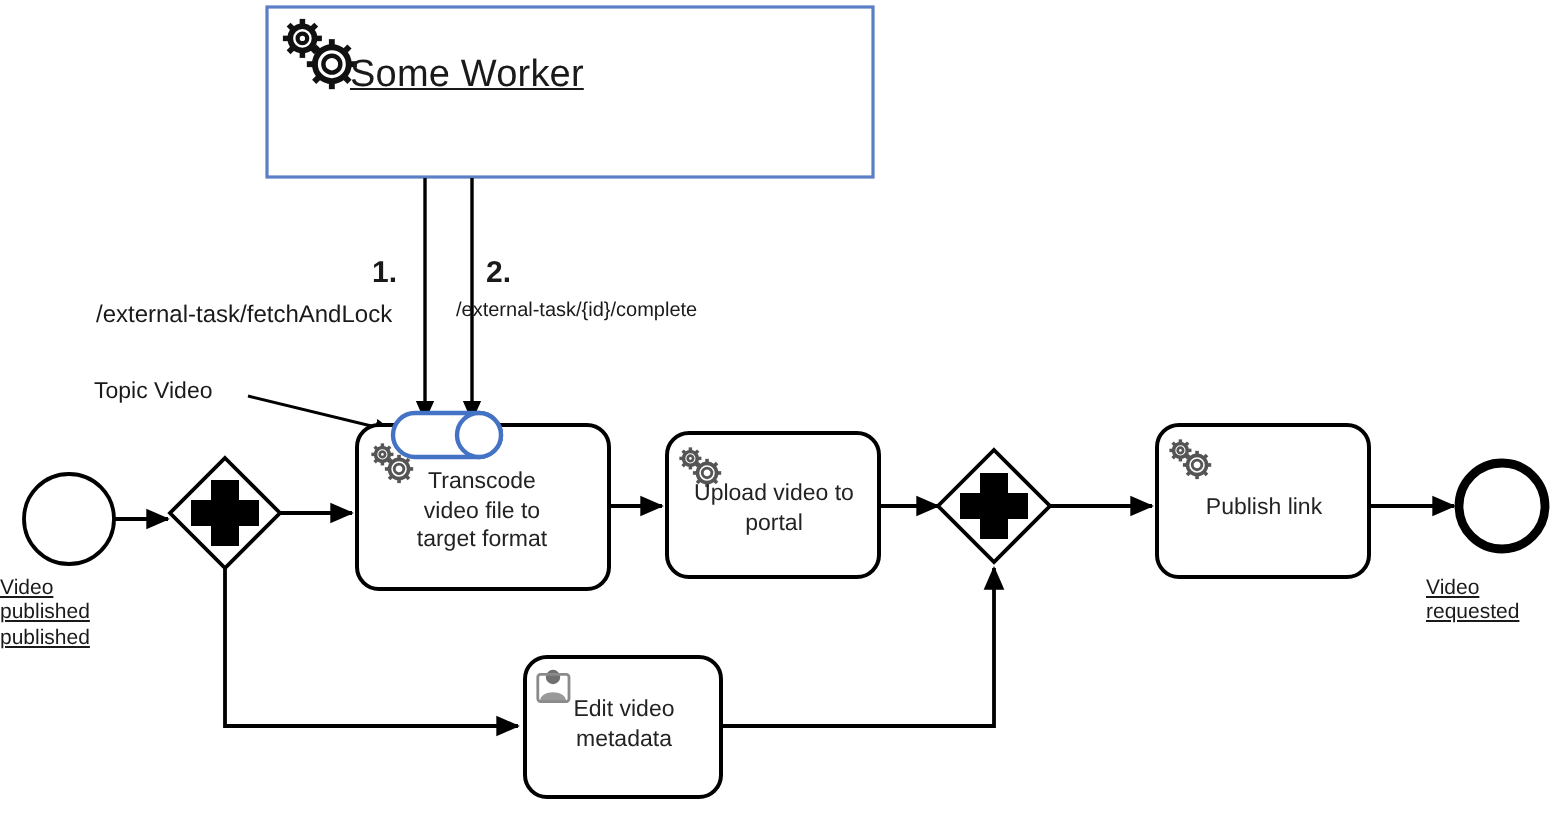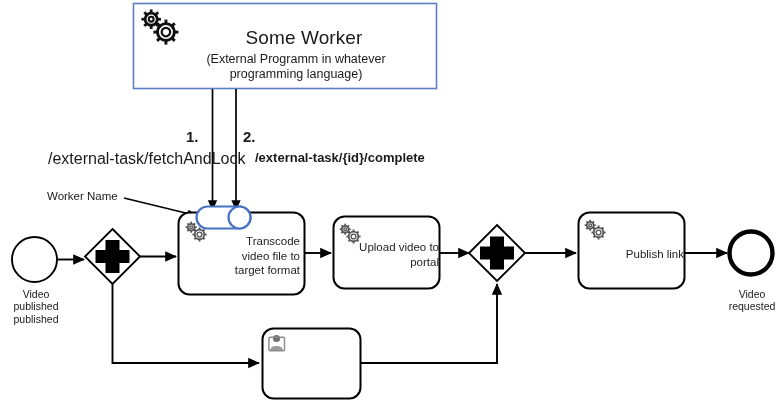--- a/index.html
+++ b/index.html
@@ -25,53 +25,53 @@
     top: 0;
     width: 783px;
     height: 411px;
   }
   .lbl {
     position: absolute;
     color: #1a1a1a;
     line-height: 1.18;
     white-space: pre;
   }
-  .ctr { text-align: center; }
+  .ctr { text-align: left; text-decoration: underline; }
 
   
   #worker-title {
     left: 175px; top: 27px; width: 258px;
     font-size: 19px;
     letter-spacing: 0.1px;
   }
   #worker-subtitle {
     left: 160px; top: 52px; width: 272px;
     font-size: 12.5px;
   }
 
   
   #step1-number { left: 186px; top: 128px; font-size: 15px; font-weight: bold; }
   #step2-number { left: 243px; top: 128px; font-size: 15px; font-weight: bold; }
-  #step1-path   { left: 48px;  top: 150px; font-size: 16px; text-align: center; }
-  #step2-path   { left: 255px; top: 150px; font-size: 13px; font-weight: bold; }
+  #step1-path   { left: 48px;  top: 150px; font-size: 12px; text-align: center; }
+  #step2-path   { left: 228px; top: 150px; font-size: 10px; }
 
   
   #topic-name-label { left: 47px; top: 190px; font-size: 11.5px; }
 
   
   #start-event-label { left: 0px;   top: 288px; width: 72px; font-size: 10.5px; }
   #end-event-label   { left: 713px; top: 288px; width: 78px; font-size: 10.5px; }
 
   
   .task-label {
     position: absolute;
     color: #232323;
     font-size: 11.5px;
     line-height: 1.28;
-    text-align: right;
+    text-align: center;
     white-space: pre-line;
   }
   #task-transcode-label { left: 182px; top: 234px; width: 118px; }
   #task-upload-label    { left: 335px; top: 240px; width: 104px; }
   #task-publish-label   { left: 580px; top: 247px; width: 104px; }
   #task-edit-label      { left: 266px; top: 348px; width: 92px; }
 </style>
 </head>
 <body>
 
@@ -262,34 +262,35 @@
     <g transform="translate(268,333)" fill="none" stroke="#8a8a8a" stroke-width="1.5">
       <circle cx="8.5" cy="5.5" r="3.6" fill="#707070" stroke="none"></circle>
       <path d="M 2 17.5 C 2 11.6 15 11.6 15 17.5 Z" fill="#9a9a9a" stroke="none"></path>
       <rect x="0.9" y="4.2" width="15.6" height="13.6" rx="1.4" ry="1.4" fill="none" stroke="#8a8a8a" stroke-width="1.4"></rect>
     </g>
 
     <path d="M 360.5 363 L 497 363 L 497 284" fill="none" stroke="#000000" stroke-width="1.9" marker-end="url(#arrowFill)"></path>
   </svg>
 
   <div class="lbl ctr" id="worker-title">Some Worker</div>
-  <div class="lbl ctr" id="worker-subtitle"><span>(External Programm in whatever</span><br><span>programming language)</span></div>
 
   <div class="lbl" id="step1-number">1.</div>
   <div class="lbl" id="step1-path">/external-task/fetchAndLock</div>
 
   <div class="lbl" id="step2-number">2.</div>
   <div class="lbl" id="step2-path">/external-task/{id}/complete</div>
 
-  <div class="lbl" id="topic-name-label">Worker Name</div>
+  <div class="lbl" id="topic-name-label">Topic Video</div>
 
   <div class="lbl ctr" id="start-event-label"><span>Video</span><br><span>published</span><br><span>published</span></div>
 
   <div class="lbl ctr" id="end-event-label"><span>Video</span><br><span>requested</span></div>
 
   <div class="task-label" id="task-transcode-label">Transcode
 video file to
 target format</div>
   <div class="task-label" id="task-publish-label">Publish link</div>
   <div class="task-label" id="task-upload-label">Upload video to
 portal</div>
+  <div class="task-label" id="task-edit-label">Edit video
+metadata</div>
 
 </div>
 
 </body></html>

